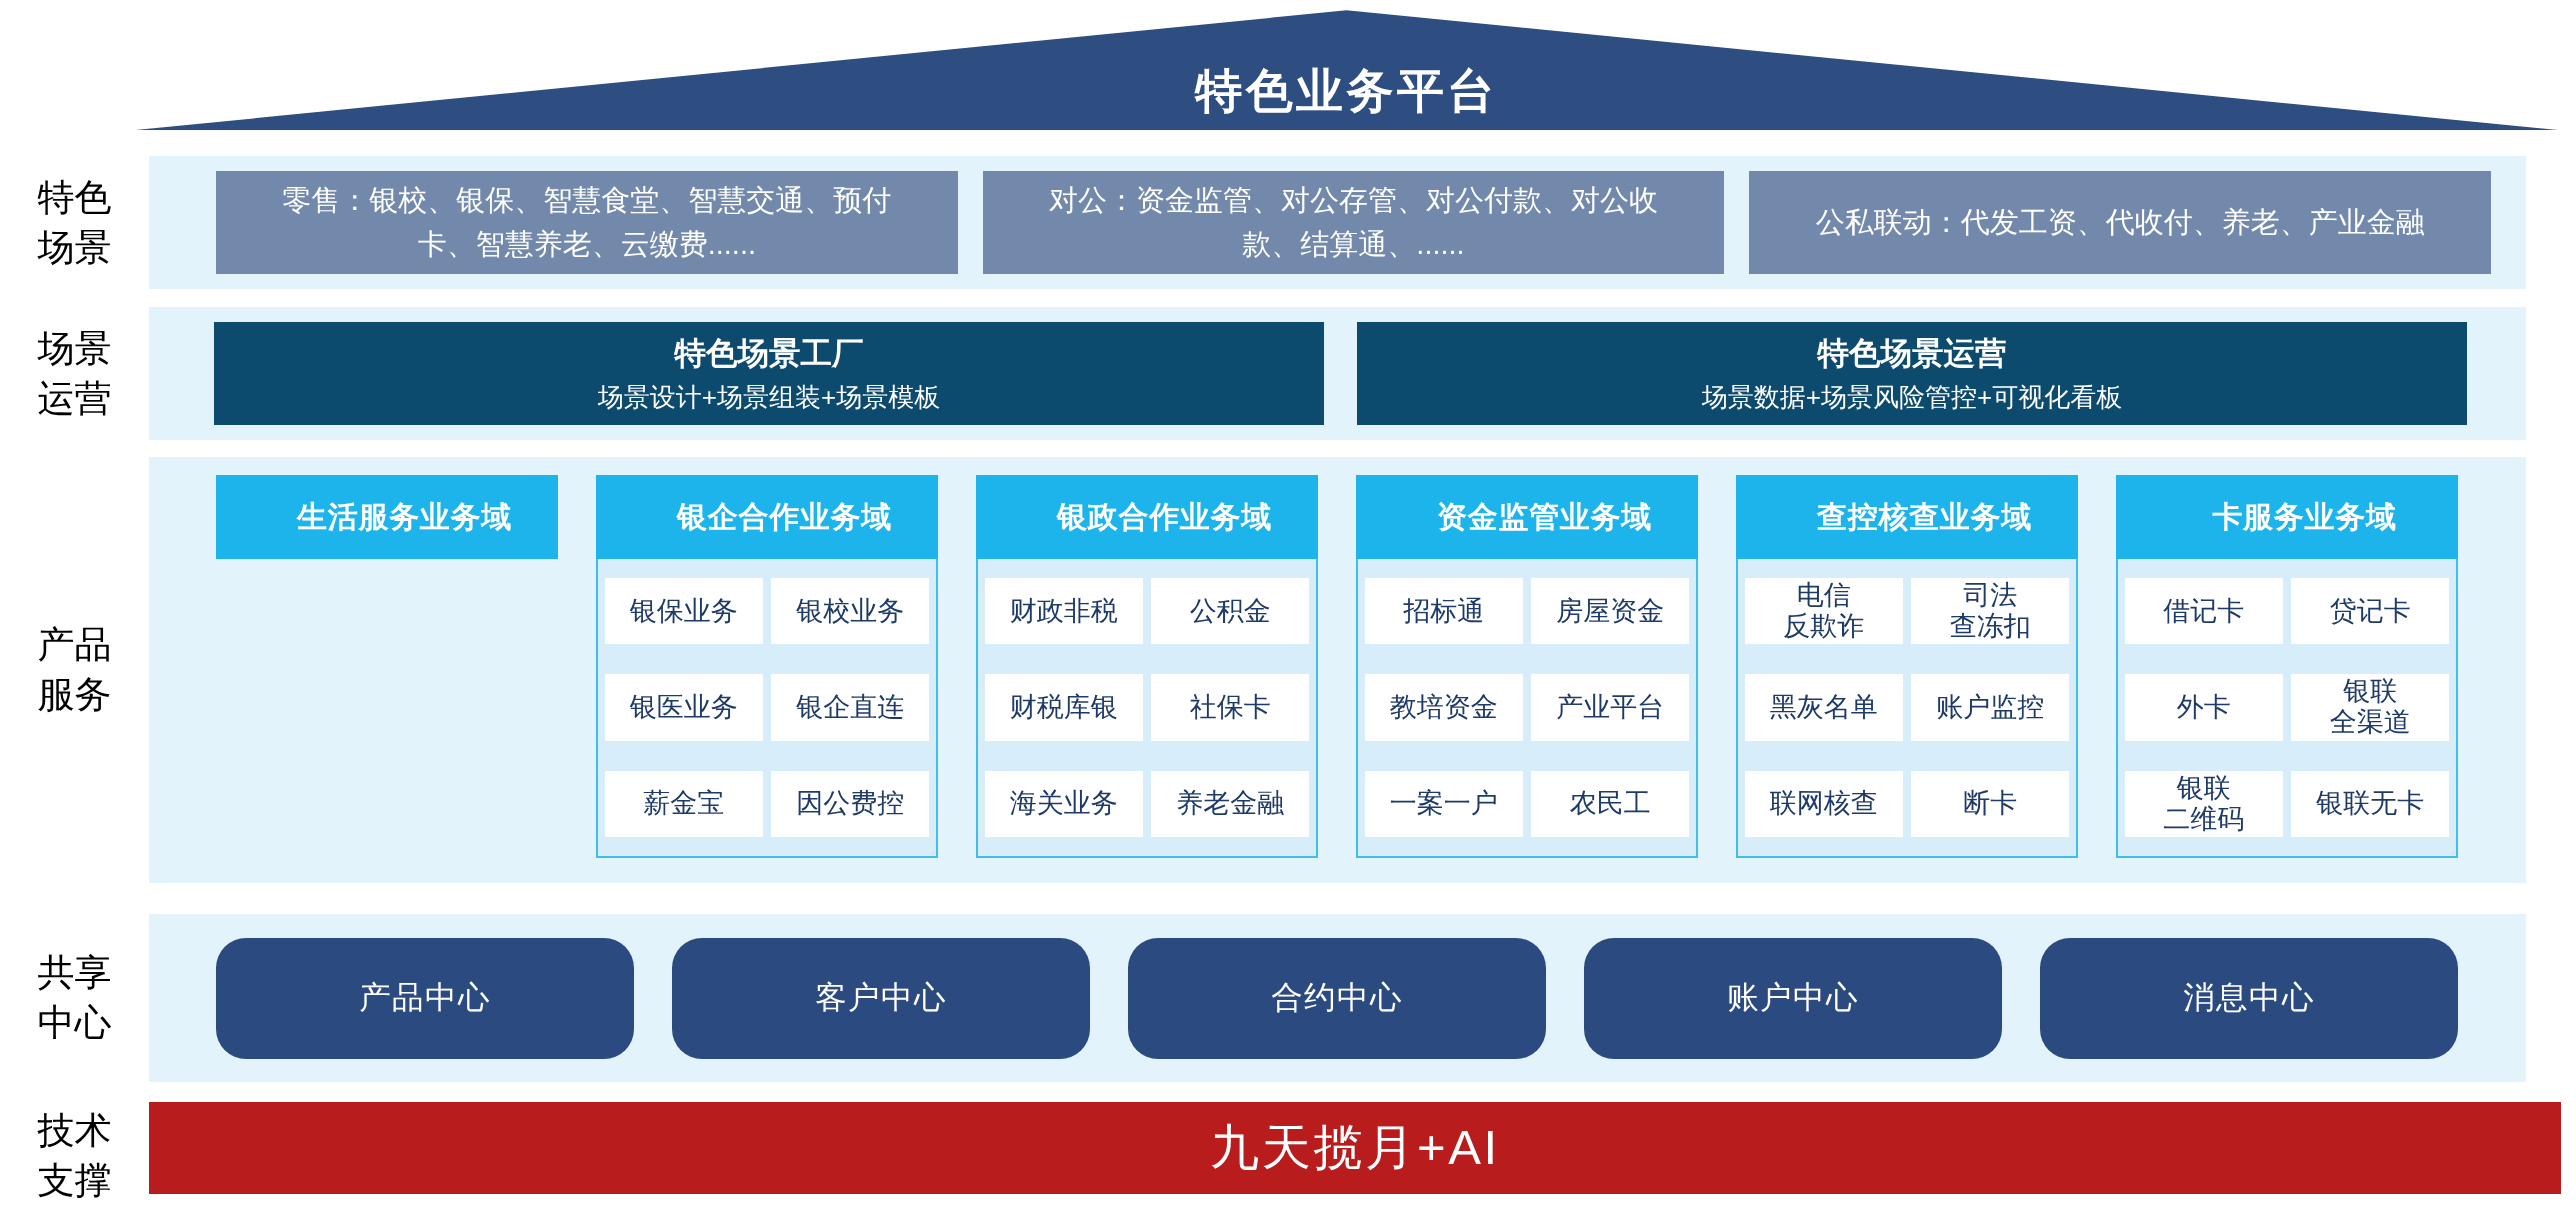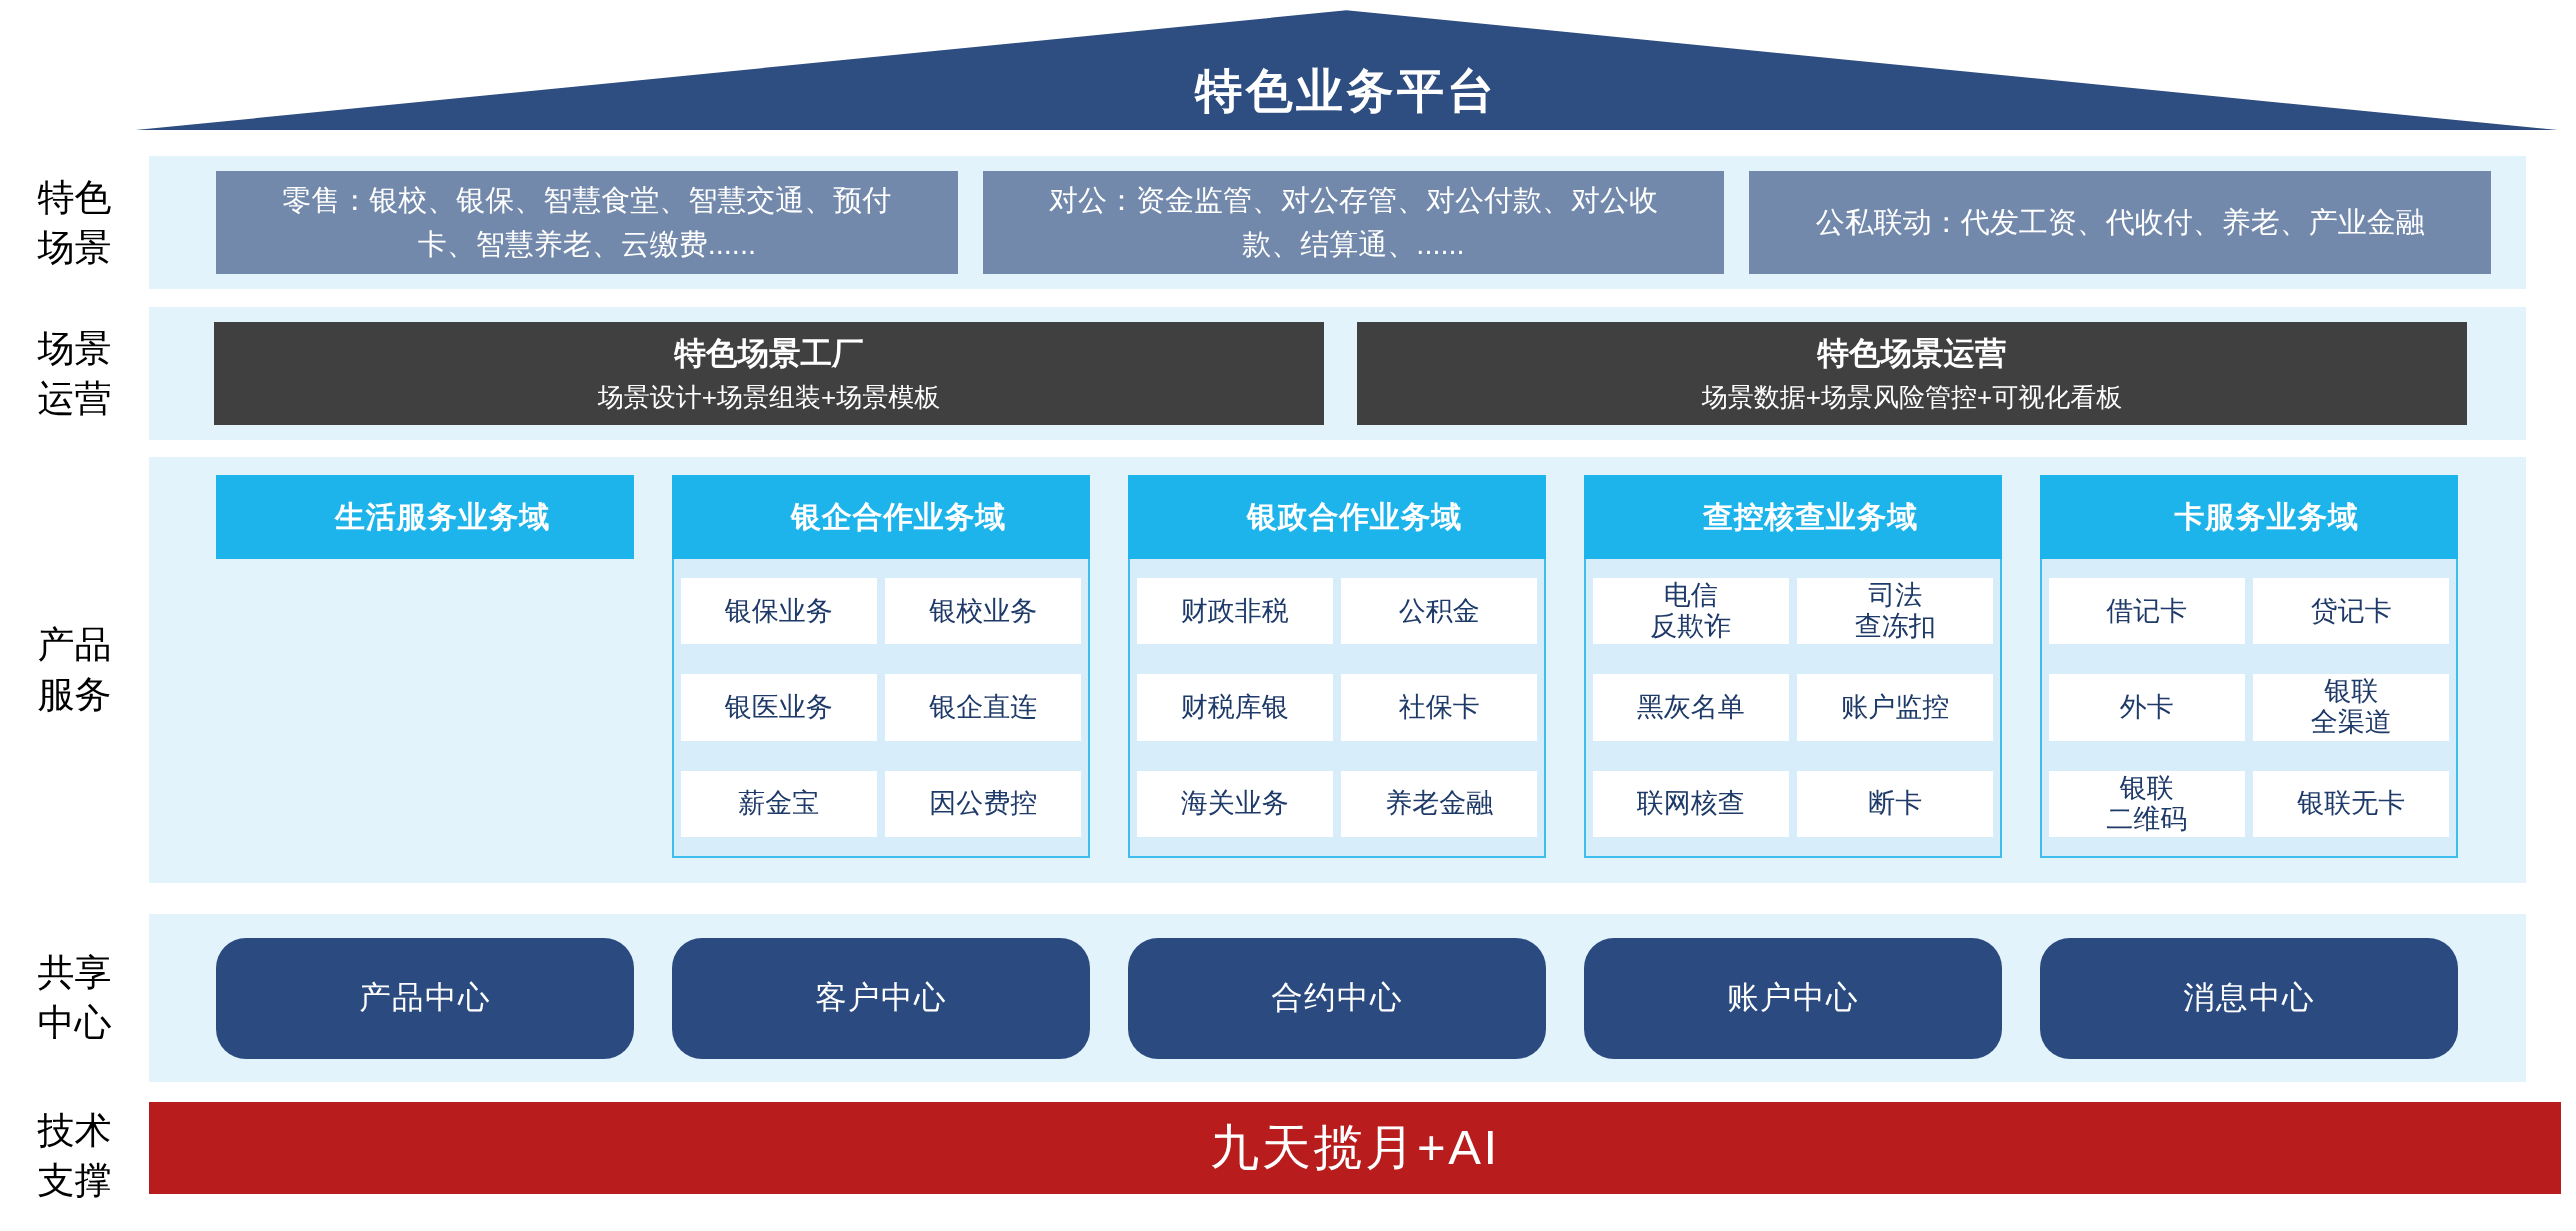--- a/index.html
+++ b/index.html
@@ -35,21 +35,21 @@
     padding:0 35px 0 67px;box-sizing:border-box;}
   .scene-box{
     flex:1;height:103px;background:#7289AB;color:#ffffff;
     display:flex;align-items:center;justify-content:center;text-align:center;
     font-size:29px;line-height:1.5;padding:0 60px;box-sizing:border-box;
   }
   
   .band.operations{top:307px;height:133px;display:flex;align-items:center;gap:33px;
     padding:0 59px 0 65px;box-sizing:border-box;}
   .op-box{
-    flex:1;height:103px;background:#404040;color:#ffffff;
+    flex:1;height:103px;background:#0c4a6e;color:#ffffff;
     display:flex;flex-direction:column;align-items:center;justify-content:space-evenly;
     text-align:center;padding:5.5px 0;box-sizing:border-box;
   }
   .op-title{font-size:31.5px;font-weight:bold;}
   .op-subtitle{font-size:26px;}
   
   .band.products{top:457px;height:426px;display:flex;gap:38px;
     padding:18px 68px 25px 67px;box-sizing:border-box;}
   .domain-col{flex:1;display:flex;flex-direction:column;}
   .domain-header{
@@ -140,20 +140,31 @@
     <div class="domain-body">
       <div class="domain-cell">财政非税</div>
       <div class="domain-cell">公积金</div>
       <div class="domain-cell">财税库银</div>
       <div class="domain-cell">社保卡</div>
       <div class="domain-cell">海关业务</div>
       <div class="domain-cell">养老金融</div>
     </div>
   </div>
 
+  <div class="domain-col">
+    <div class="domain-header">资金监管业务域</div>
+    <div class="domain-body">
+      <div class="domain-cell">招标通</div>
+      <div class="domain-cell">房屋资金</div>
+      <div class="domain-cell">教培资金</div>
+      <div class="domain-cell">产业平台</div>
+      <div class="domain-cell">一案一户</div>
+      <div class="domain-cell">农民工</div>
+    </div>
+  </div>
 
   <div class="domain-col">
     <div class="domain-header">查控核查业务域</div>
     <div class="domain-body">
       <div class="domain-cell">电信
 反欺诈</div>
       <div class="domain-cell">司法
 查冻扣</div>
       <div class="domain-cell">黑灰名单</div>
       <div class="domain-cell">账户监控</div>

